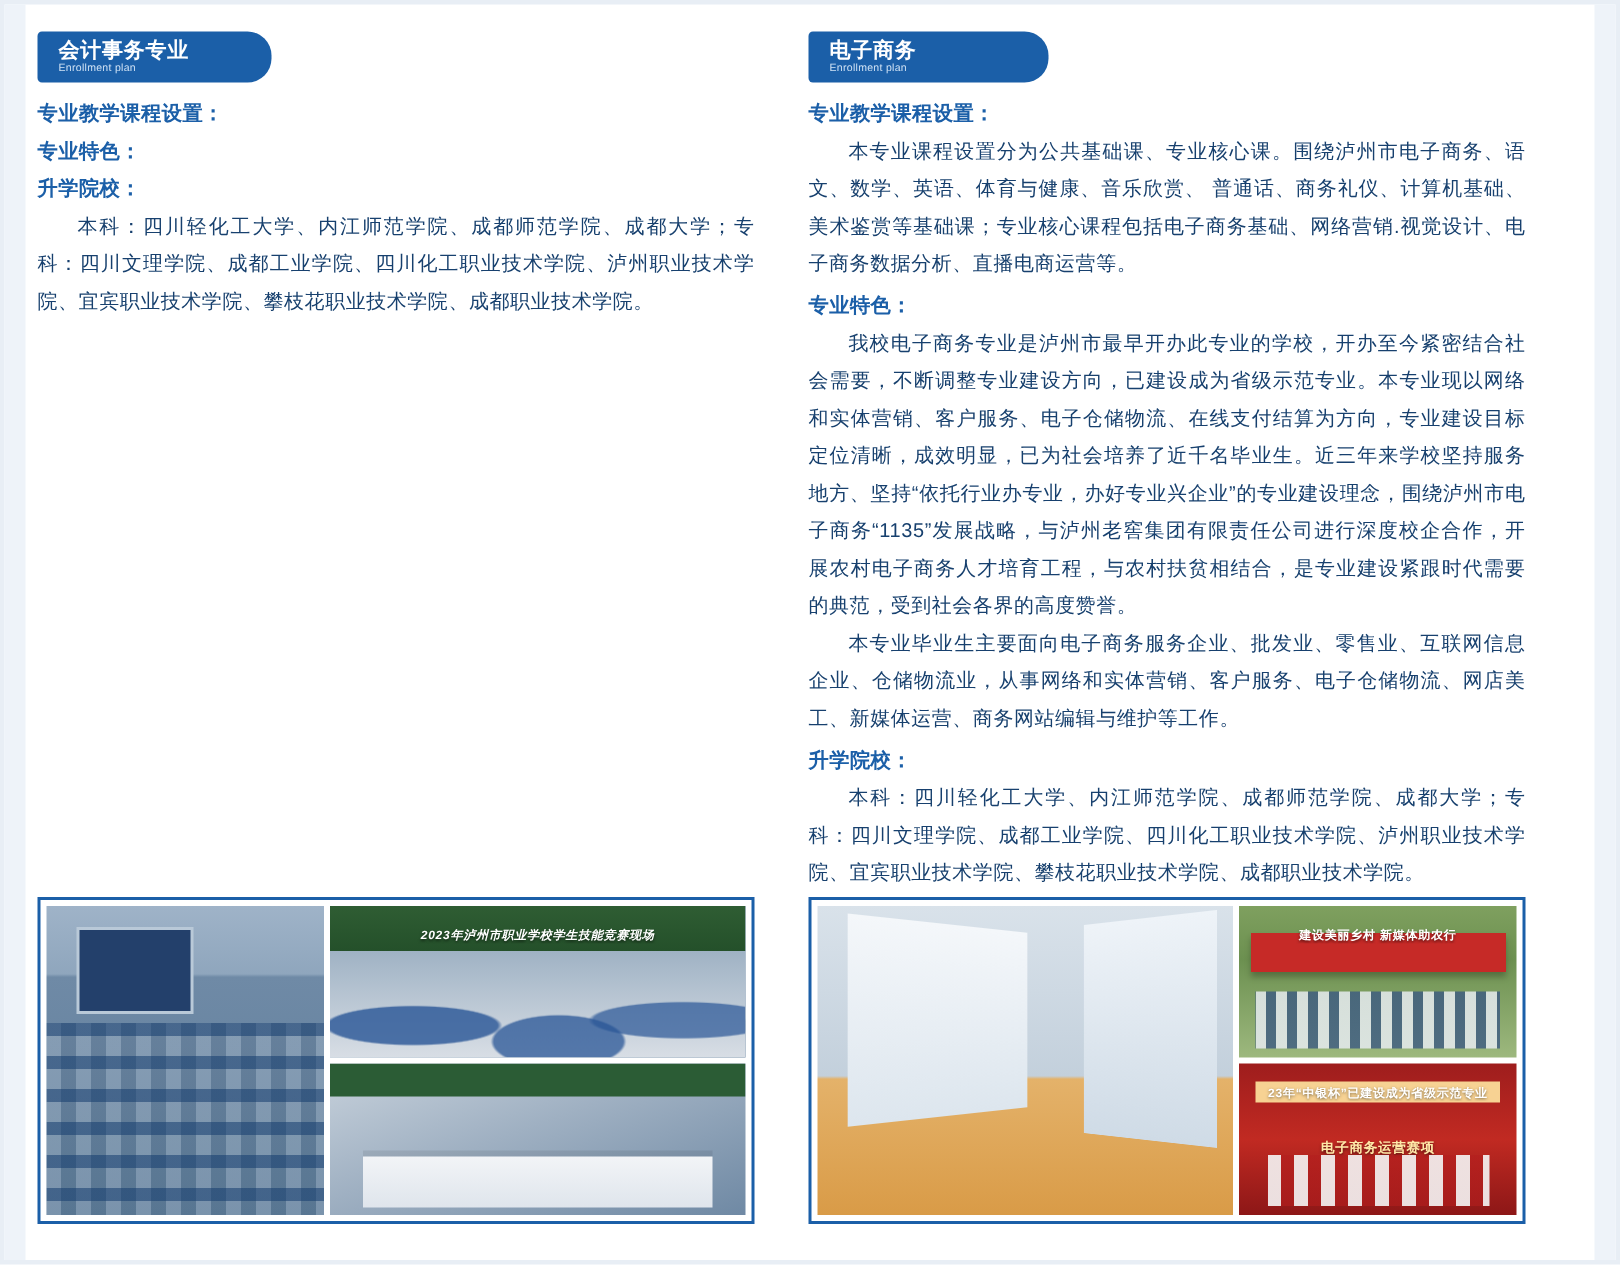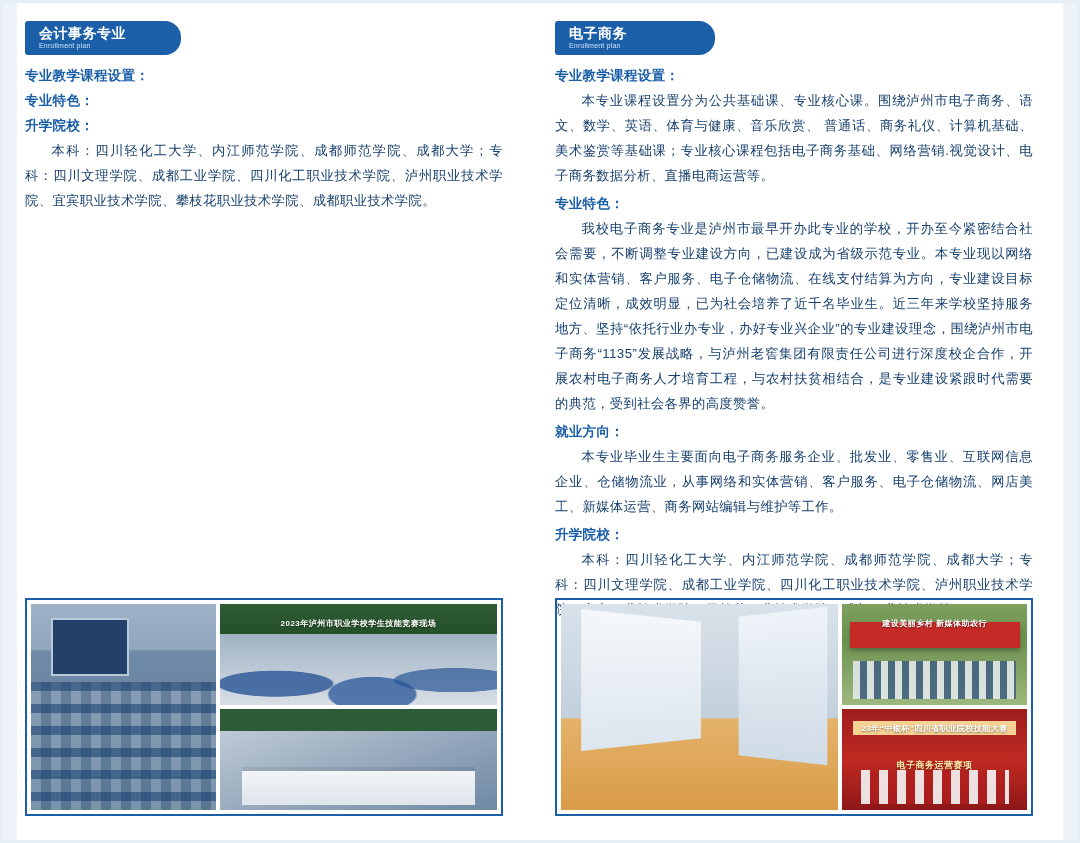--- a/index.html
+++ b/index.html
@@ -35,21 +35,21 @@
     width: 14px;
     background: #eef3f9;
   }
   .columns {
     position: absolute;
     left: 22px;
     right: 22px;
     top: 18px;
     bottom: 18px;
     display: flex;
-    gap: 52px;
+    gap: 36px;
   }
   .col {
     width: 478px;
     position: relative;
   }
 
   
   .banner {
     position: relative;
     height: 34px;
@@ -176,20 +176,21 @@
   .p-lab::after {
     content: "";
     position: absolute;
     left: 0; right: 0; bottom: 0;
     height: 55%;
     background: repeating-linear-gradient(to bottom, rgba(30,70,125,.5) 0 8px, rgba(255,255,255,.1) 8px 20px);
   }
 
   .p-students {
     background: linear-gradient(135deg, #bcc9d6 0%, #8fa6bc 40%, #5f7c99 100%);
+    font-style: italic;
   }
   .p-students::before {
     content: "";
     position: absolute;
     left: 0; top: 0; right: 0;
     height: 30%;
     background: linear-gradient(#2f5d33 0%, #24502a 100%);
   }
   .p-students::after {
     content: "";
@@ -372,41 +373,40 @@
         <div class="sec-title">专业教学课程设置：</div>
         <p class="para">本专业课程设置分为公共基础课、专业核心课。围绕泸州市电子商务、语文、数学、英语、体育与健康、音乐欣赏、 普通话、商务礼仪、计算机基础、美术鉴赏等基础课；专业核心课程包括电子商务基础、网络营销.视觉设计、电子商务数据分析、直播电商运营等。</p>
       </div>
 
       <div>
         <div class="sec-title">专业特色：</div>
         <p class="para">我校电子商务专业是泸州市最早开办此专业的学校，开办至今紧密结合社会需要，不断调整专业建设方向，已建设成为省级示范专业。本专业现以网络和实体营销、客户服务、电子仓储物流、在线支付结算为方向，专业建设目标定位清晰，成效明显，已为社会培养了近千名毕业生。近三年来学校坚持服务地方、坚持“依托行业办专业，办好专业兴企业”的专业建设理念，围绕泸州市电子商务“1135”发展战略，与泸州老窖集团有限责任公司进行深度校企合作，开展农村电子商务人才培育工程，与农村扶贫相结合，是专业建设紧跟时代需要的典范，受到社会各界的高度赞誉。</p>
       </div>
 
       <div>
-        <div class="sec-title">就业方向：</div>
         <p class="para">本专业毕业生主要面向电子商务服务企业、批发业、零售业、互联网信息企业、仓储物流业，从事网络和实体营销、客户服务、电子仓储物流、网店美工、新媒体运营、商务网站编辑与维护等工作。</p>
       </div>
 
       <div>
         <div class="sec-title">升学院校：</div>
         <p class="para">本科：四川轻化工大学、内江师范学院、成都师范学院、成都大学；专科：四川文理学院、成都工业学院、四川化工职业技术学院、泸州职业技术学院、宜宾职业技术学院、攀枝花职业技术学院、成都职业技术学院。</p>
       </div>
 
       <div class="photos">
         <div class="ph-right-col">
           <div class="ph ph-full p-corridor">
             <div class="ph-overlay-text corridor-slogan">未来属于你们，加油吧少年。</div>
           </div>
         </div>
         <div class="ph-left-col">
           <div class="ph ph-half p-banner-red">
             <div class="ph-caption top">建设美丽乡村 新媒体助农行</div>
           </div>
           <div class="ph ph-half p-award">
-            <div class="ph-caption top">23年“中银杯”四川省职业院校技能大赛</div>
+            <div class="ph-caption top">23年“中银杯”已建设成为省级示范专业</div>
             <div class="ph-caption">电子商务运营赛项</div>
           </div>
         </div>
       </div>
 
     </div>
 
   </div>
 </div>
 

